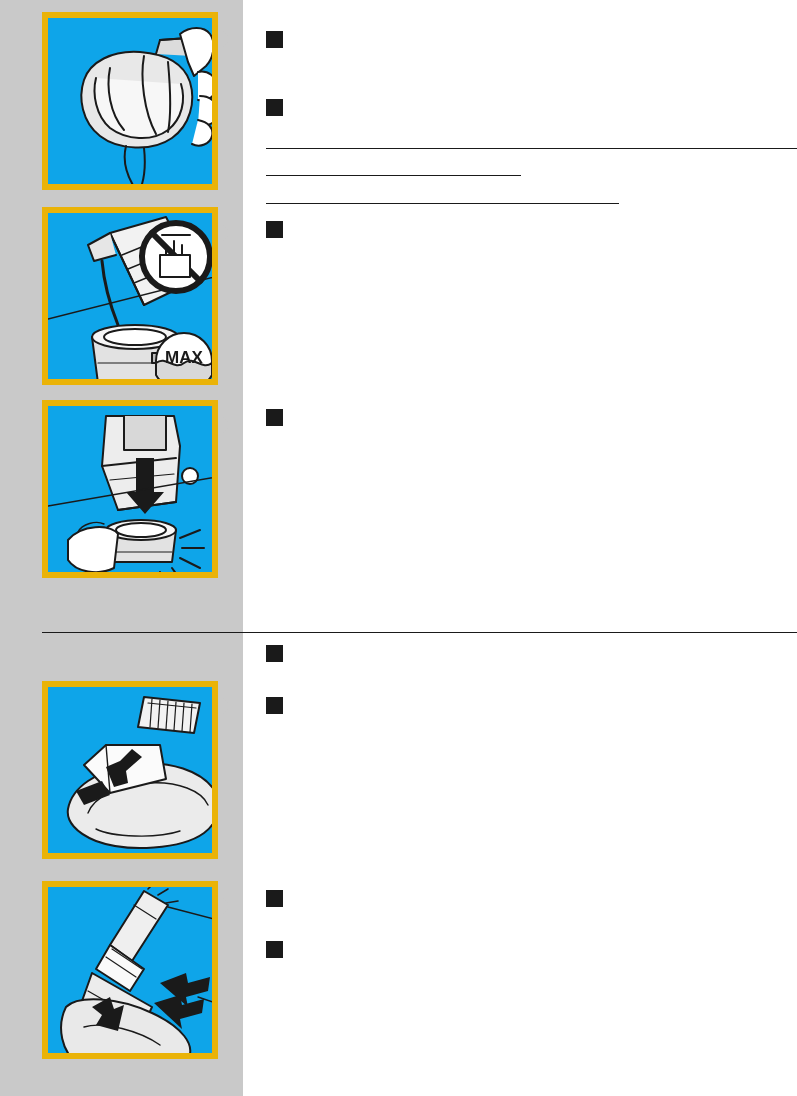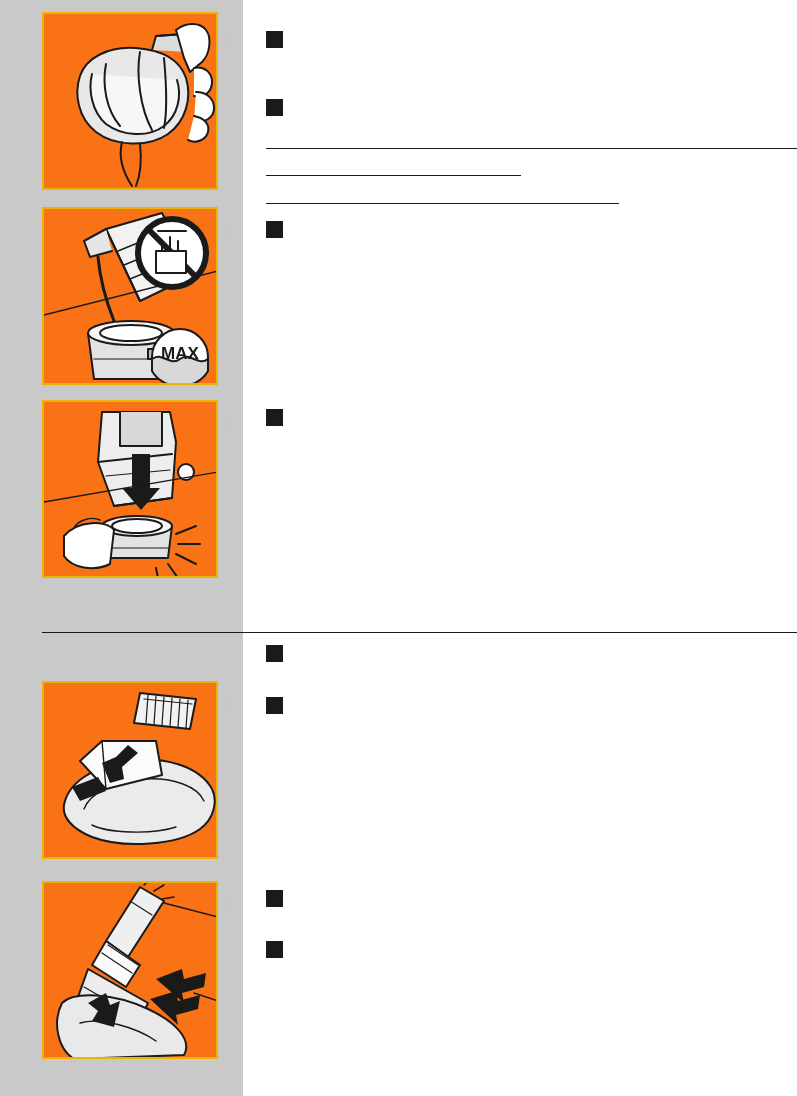--- a/index.html
+++ b/index.html
@@ -22,22 +22,22 @@
     position: absolute;
     left: 0;
     top: 0;
     width: 243px;
     height: 1096px;
     background: #c9c9c9;
   }
   
   .illu {
     position: absolute;
-    background: #f97316;
-    border: 2px solid #eab308;
+    background: #0ea5e9;
+    border: 6px solid #eab308;
     box-sizing: border-box;
     overflow: hidden;
     text-decoration: underline;
   }
   .illu svg { display: block; }
   
   .illu-tab {
     position: absolute;
     width: 0;
     height: 0;

